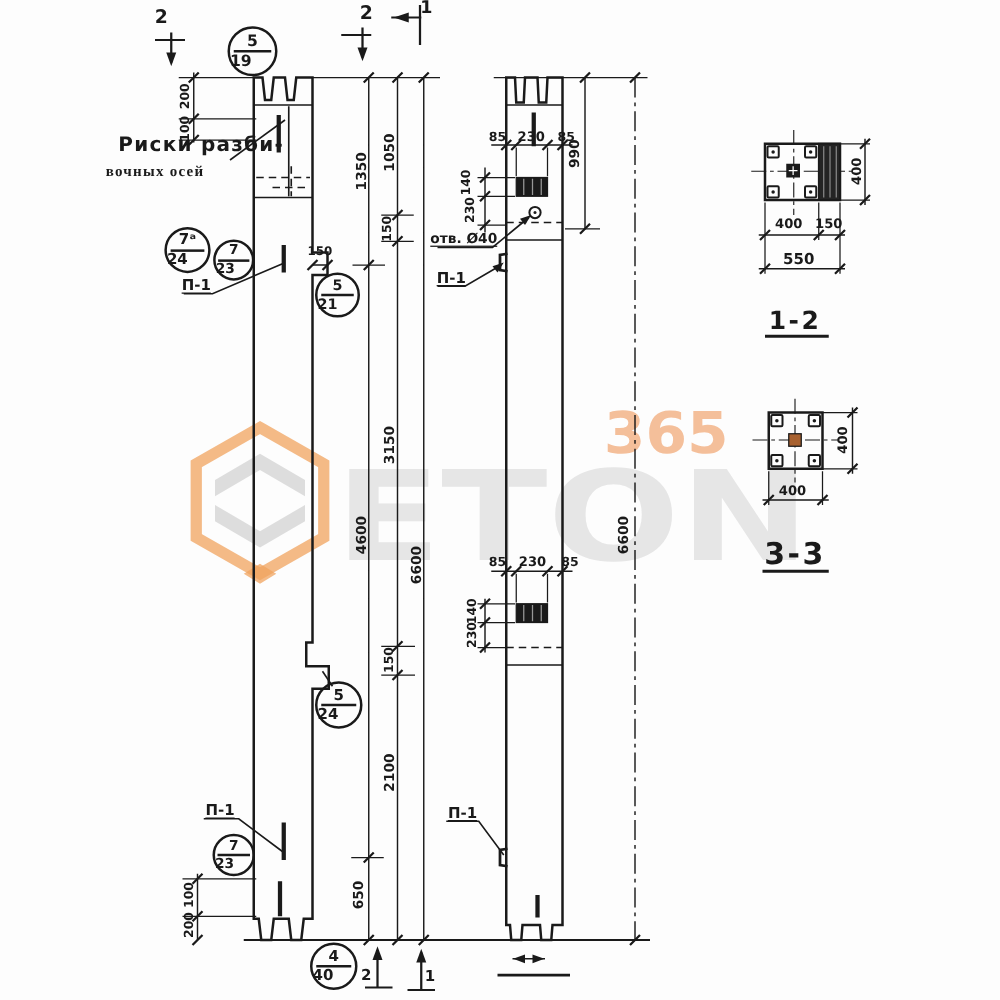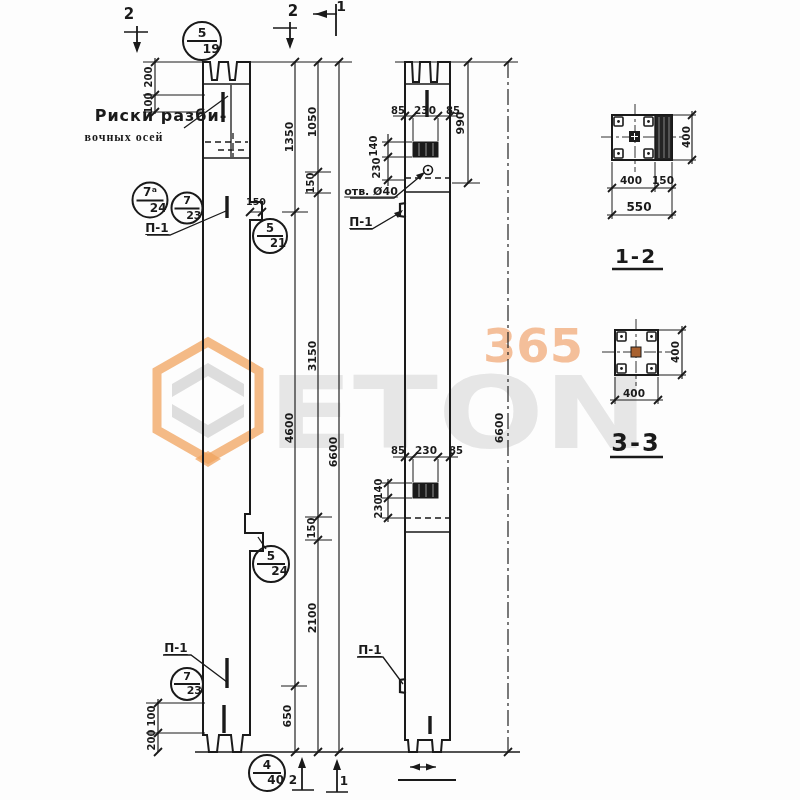--- a/index.html
+++ b/index.html
@@ -7,21 +7,21 @@
          font-family:"DejaVu Sans",sans-serif;}
   #linework{position:absolute;left:0;top:0;}
   .lb{position:absolute;transform:translate(-50%,-50%);font-family:"DejaVu Sans",sans-serif;
       font-weight:bold;color:#1a1a1a;white-space:nowrap;line-height:1;}
   .rot{transform:translate(-50%,-50%) rotate(-90deg);}
   .ul{text-decoration:underline;text-underline-offset:2px;}
   .callout{position:absolute;transform:translate(-50%,-50%);border:2px solid #1a1a1a;
       border-radius:50%;display:flex;flex-direction:column;align-items:center;justify-content:center;
       font-weight:bold;color:#1a1a1a;line-height:1.1;box-sizing:border-box;background:transparent;}
   .callout .ctop{display:block;width:84%;text-align:center;border-bottom:2px solid #1a1a1a;padding-bottom:0px;}
-  .callout .cbot{display:block;width:100%;text-align:right;}
+  .callout .cbot{display:block;width:100%;text-align:left;}
 </style>
 </head>
 <body>
 
 <div id="stage">
 
 <svg id="linework" width="800" height="800" viewBox="0 0 800 800">
 
   <g>
     <polygon points="208,342 259,371 259,430 208,459 157,430 157,371" fill="none" stroke="#f0a35e" stroke-width="9" opacity="0.75"></polygon>

